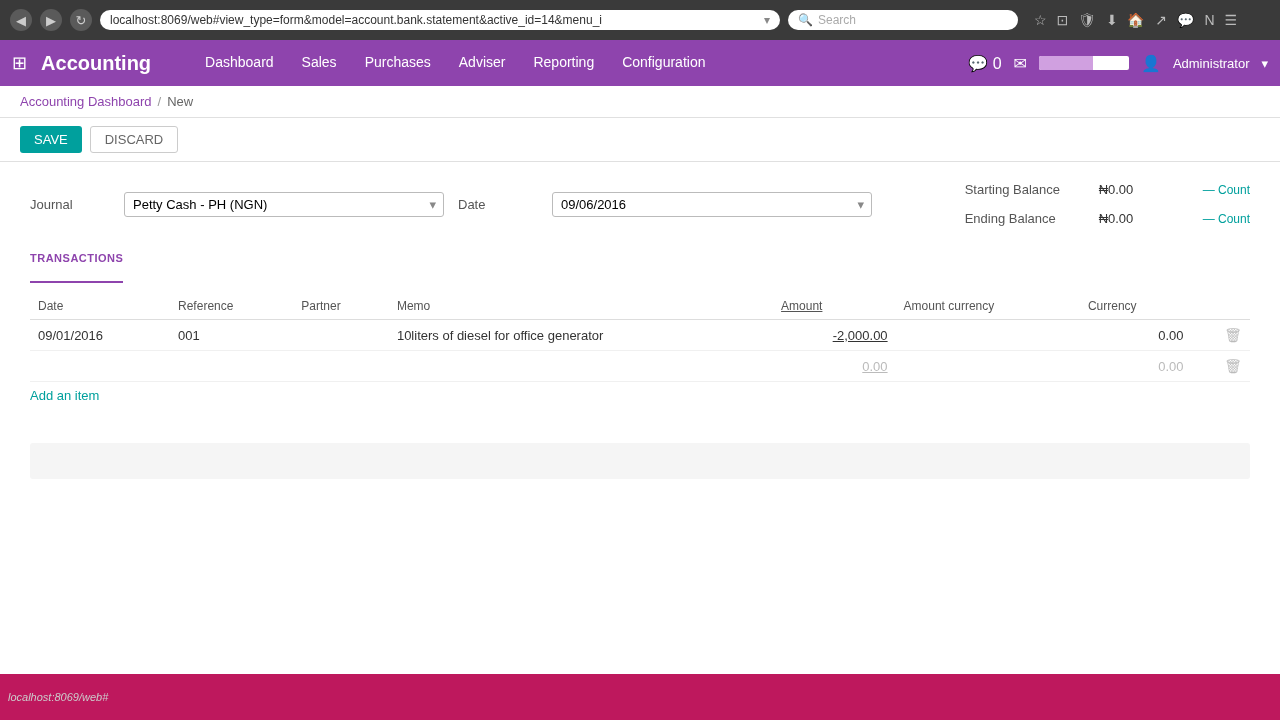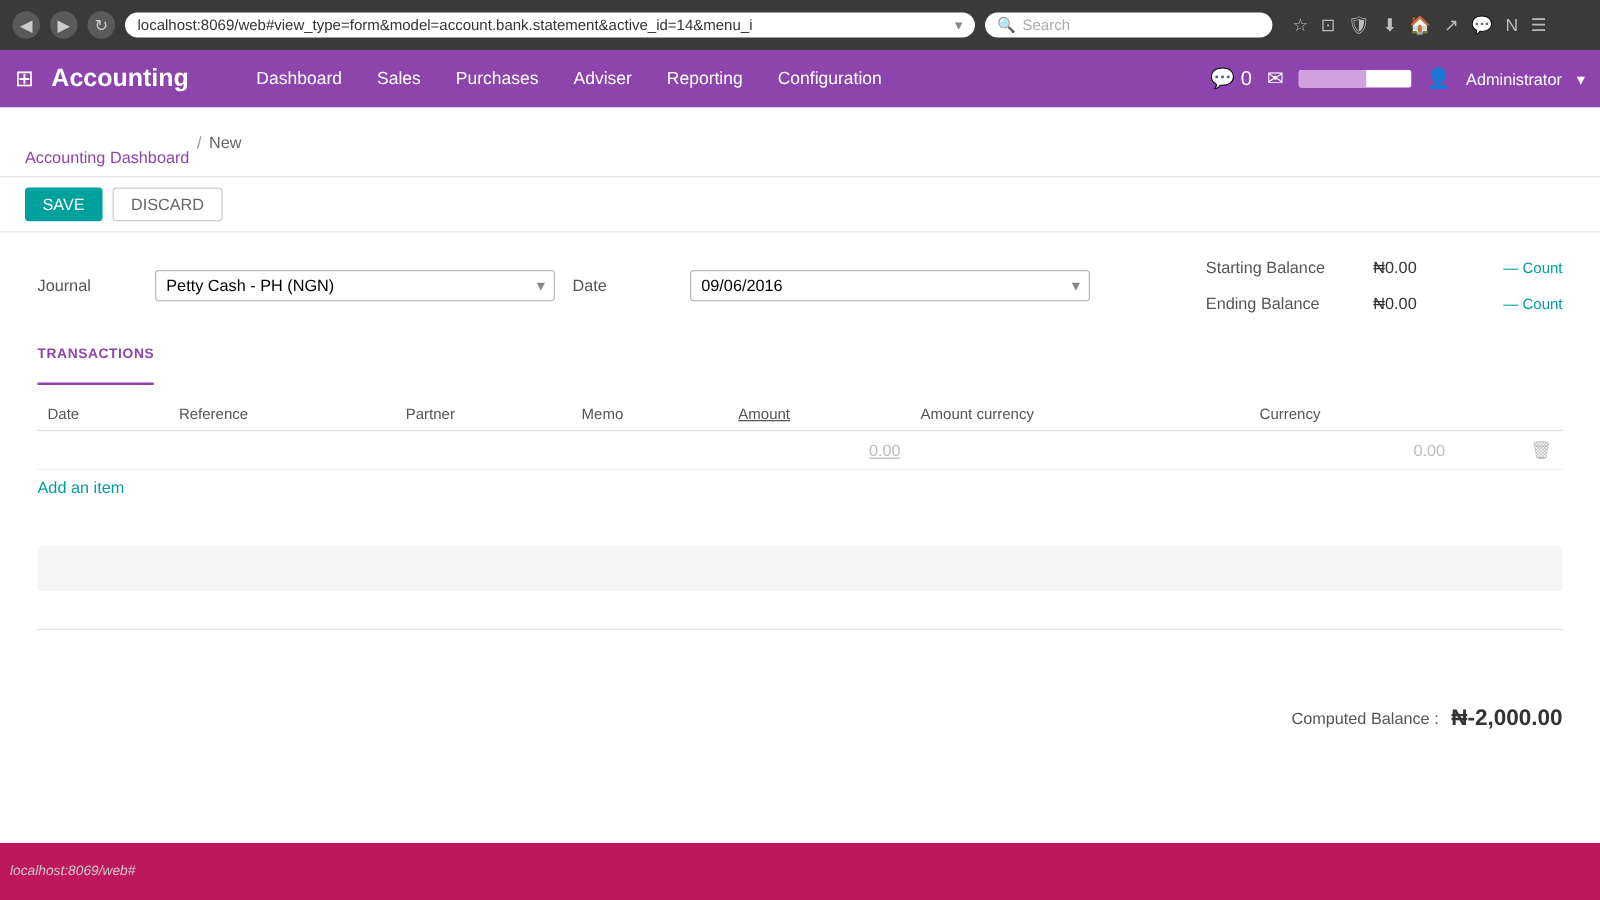--- a/index.html
+++ b/index.html
@@ -68,21 +68,21 @@
     }
     .progress-bar-fill { height: 100%; background: #d0a0e0; width: 60%; }
     .admin-label { font-size: 13px; cursor: pointer; }
 
     
     .breadcrumb-bar {
       background: #fff; padding: 8px 20px;
       display: flex; align-items: center; gap: 6px;
       border-bottom: 1px solid #e0e0e0;
     }
-    .breadcrumb-link { color: #8e44ad; text-decoration: none; font-size: 13px; cursor: pointer; margin-top: 24px; }
+    .breadcrumb-link { color: #8e44ad; text-decoration: none; font-size: 13px; cursor: pointer; }
     .breadcrumb-sep { color: #999; }
     .breadcrumb-current { color: #666; font-size: 13px; }
 
     
     .action-bar {
       background: #fff; padding: 8px 20px;
       display: flex; gap: 8px;
       border-bottom: 1px solid #e0e0e0;
     }
     .btn-save {
@@ -290,20 +290,32 @@
           <th>Partner</th>
           <th>Memo</th>
           <th class="col-amount">Amount</th>
           <th class="col-amount-currency">Amount currency</th>
           <th class="col-currency">Currency</th>
           <th></th>
         </tr>
       </thead>
       <tbody>
 
+        <tr class="data-row">
+          <td>09/01/2016</td>
+          <td>001</td>
+          <td></td>
+          <td>10liters of diesel for office generator</td>
+          <td class="col-amount">-2,000.00</td>
+          <td class="col-amount-currency"></td>
+          <td class="col-currency">0.00</td>
+          <td>
+              <span class="delete-icon">🗑</span>
+            </td>
+        </tr>
 
         <tr class="empty-row">
           <td></td>
           <td></td>
           <td></td>
           <td></td>
           <td class="col-amount">0.00</td>
           <td class="col-amount-currency"></td>
           <td class="col-currency">0.00</td>
           <td>
@@ -312,22 +324,18 @@
         </tr>
       </tbody>
     </table>
 
     <a class="add-item-link">Add an item</a>
   </div>
 
   <div style="height:30px;"></div>
   <div style="background:#f5f5f5; height:36px; border-radius:3px; margin-top:10px;"></div>
 
-  <div class="computed-balance-section">
-    <span class="computed-label">Computed Balance :</span>
-    <span class="computed-value">₦-2,000.00</span>
-  </div>
 
 </div>
 
 <div class="status-bar">
   <span>localhost:8069/web#</span>
 </div>
 
 </body></html>

